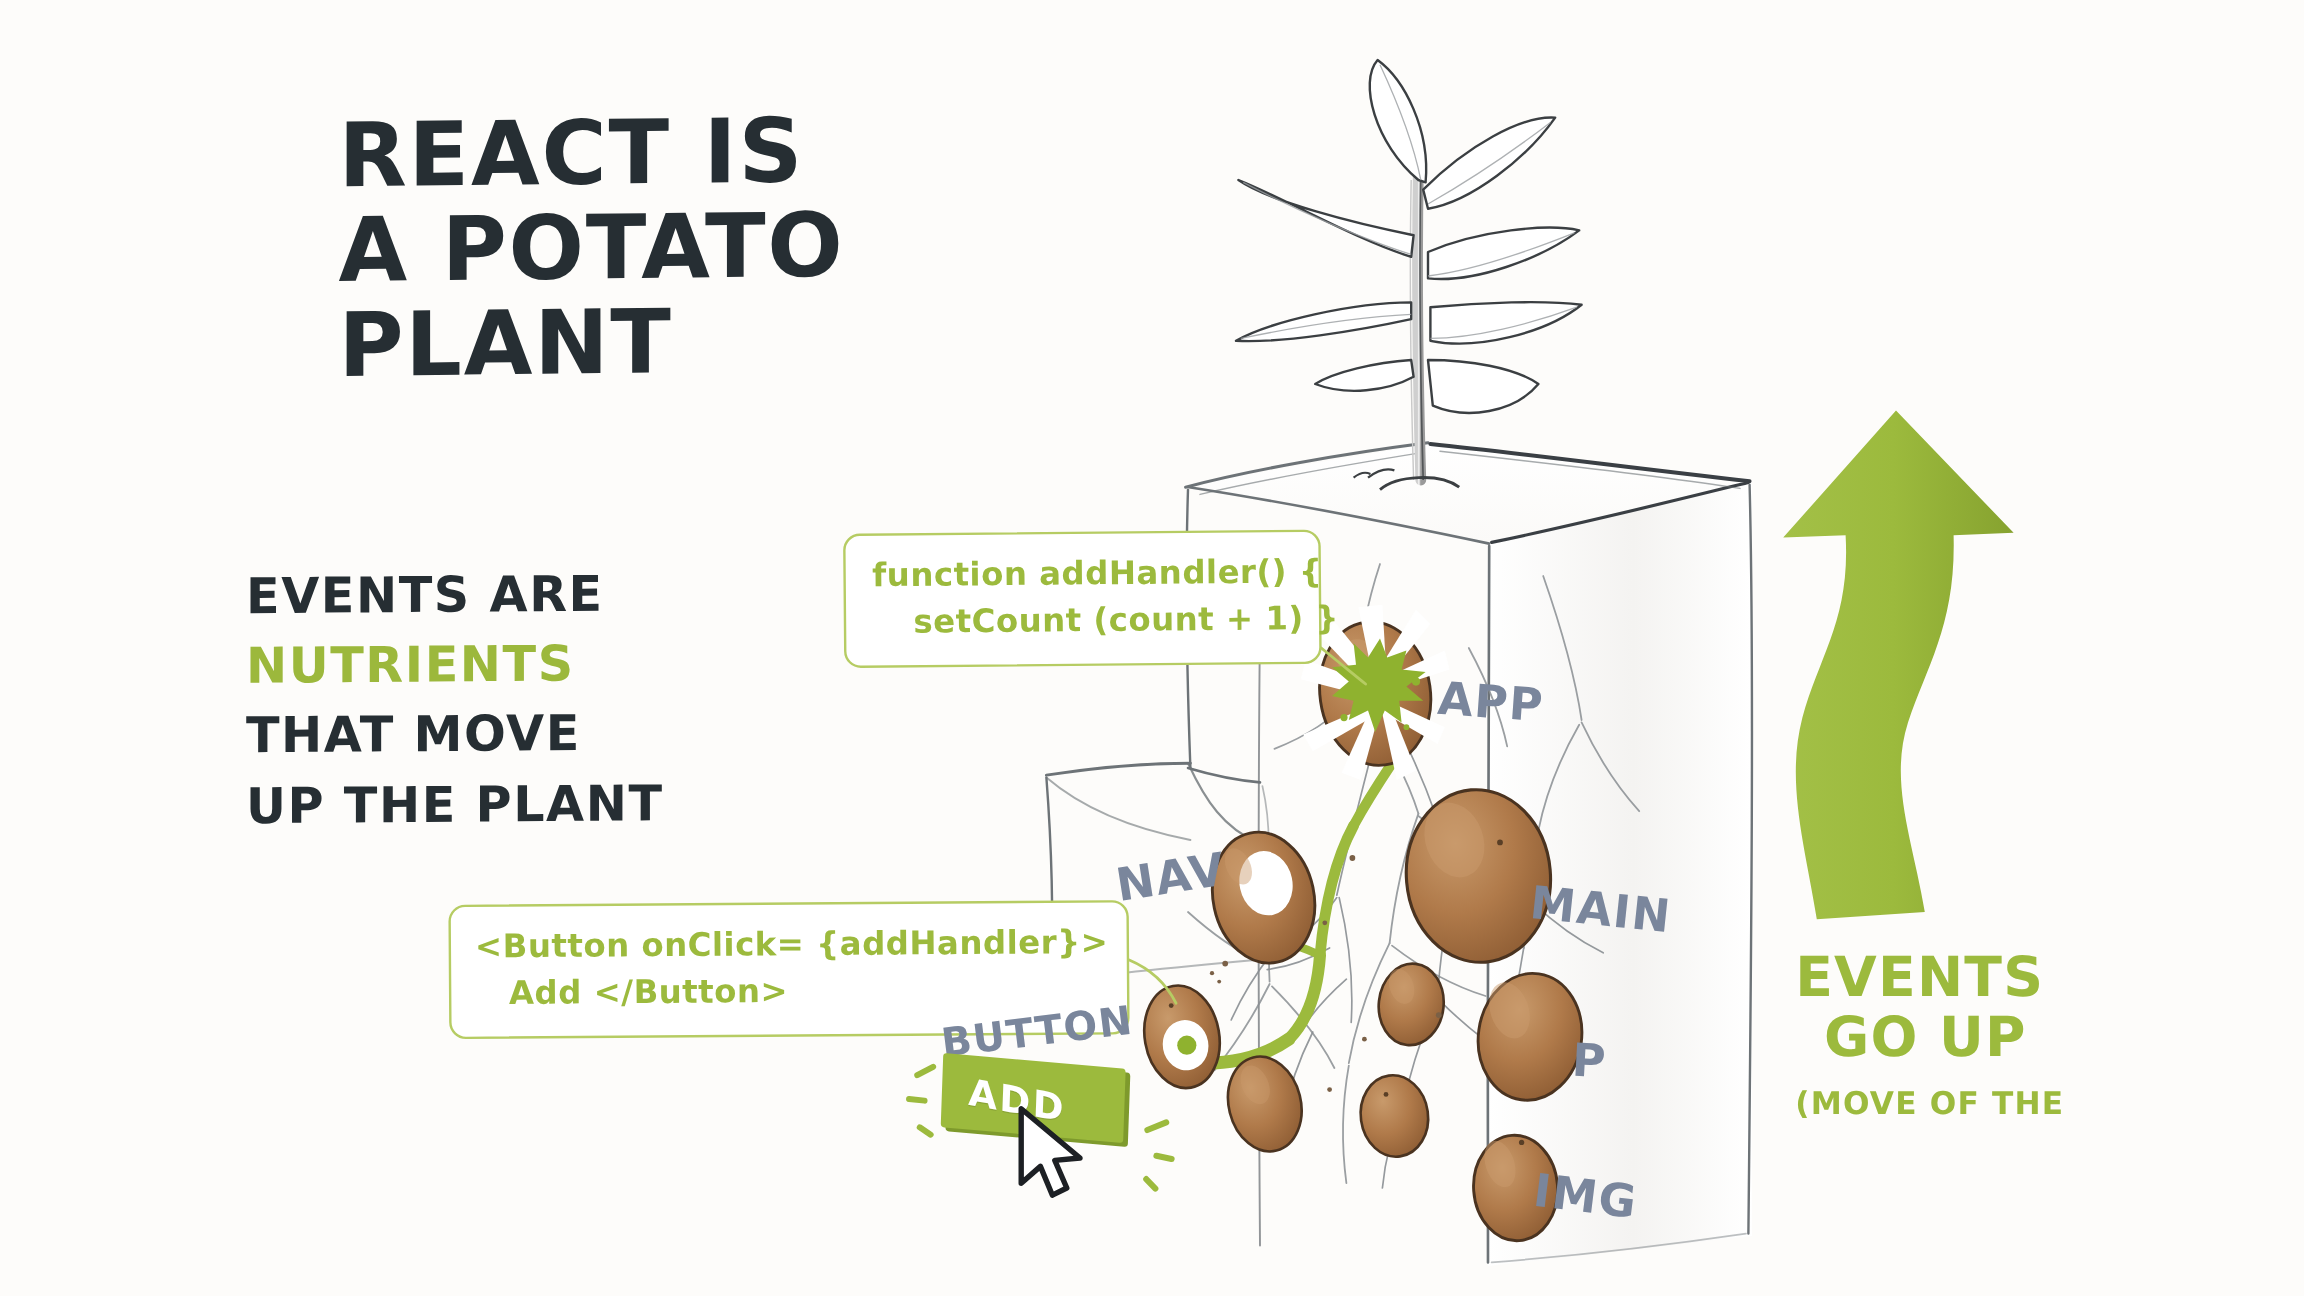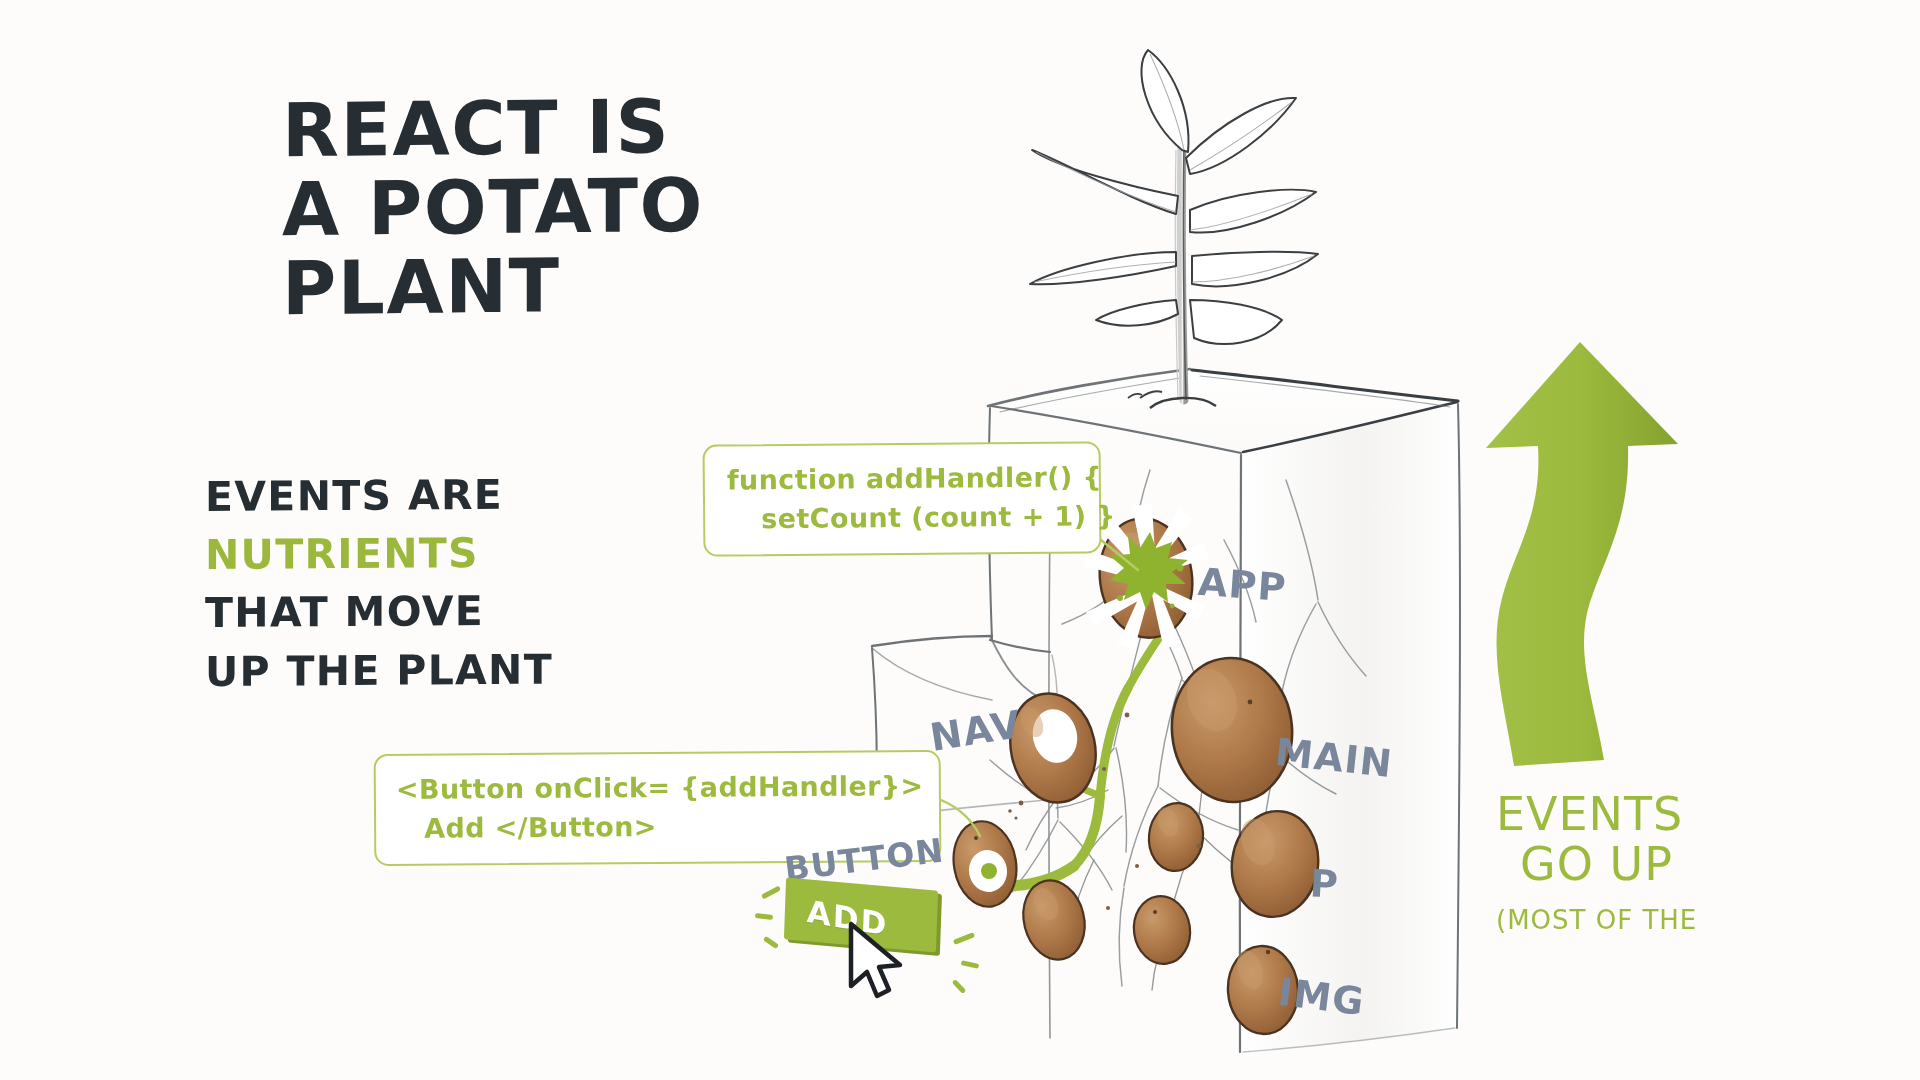--- a/index.html
+++ b/index.html
@@ -128,21 +128,21 @@
   #events-arrow { position: absolute; left: 1478px; top: 340px; width: 210px; height: 430px; }
 
   
   #events-caption {
     position: absolute;
     left: 1496px;
     top: 790px;
     width: 300px;
     color: #9cba3d;
     font-family: "DejaVu Sans", sans-serif;
-    font-weight: normal;
+    font-weight: bold;
     text-align: left;
   }
   #events-caption .big { font-size: 46px; line-height: 1.08; letter-spacing: 1px; white-space: nowrap; }
   #events-caption .big.l2 { padding-left: 24px; }
   #events-caption .small { font-size: 26px; line-height: 1.2; letter-spacing: 1px; margin-top: 16px; white-space: nowrap; }
   #events-caption .small.l2 { padding-left: 116px; }
 
   
   #scene { position: absolute; left: 0; top: 0; width: 1920px; height: 1080px; }
 </style>
@@ -431,16 +431,16 @@
   </div>
 
   <svg id="events-arrow" viewBox="0 0 210 430">
     <path d="M102 2 L200 104 L150 106 C152 180 128 214 112 262 C96 312 116 360 126 420
              L36 426 C26 364 10 312 24 258 C38 206 64 176 60 106 L8 108 Z" fill="url(#arrowGrad)"></path>
   </svg>
 
   <div id="events-caption">
     <div class="big l1">EVENTS</div>
     <div class="big l2">GO UP</div>
-    <div class="small l1">(MOST OF THE</div>
+    <div class="small l1">(MOVE OF THE</div>
   </div>
 
 </div>
 
 </body></html>

